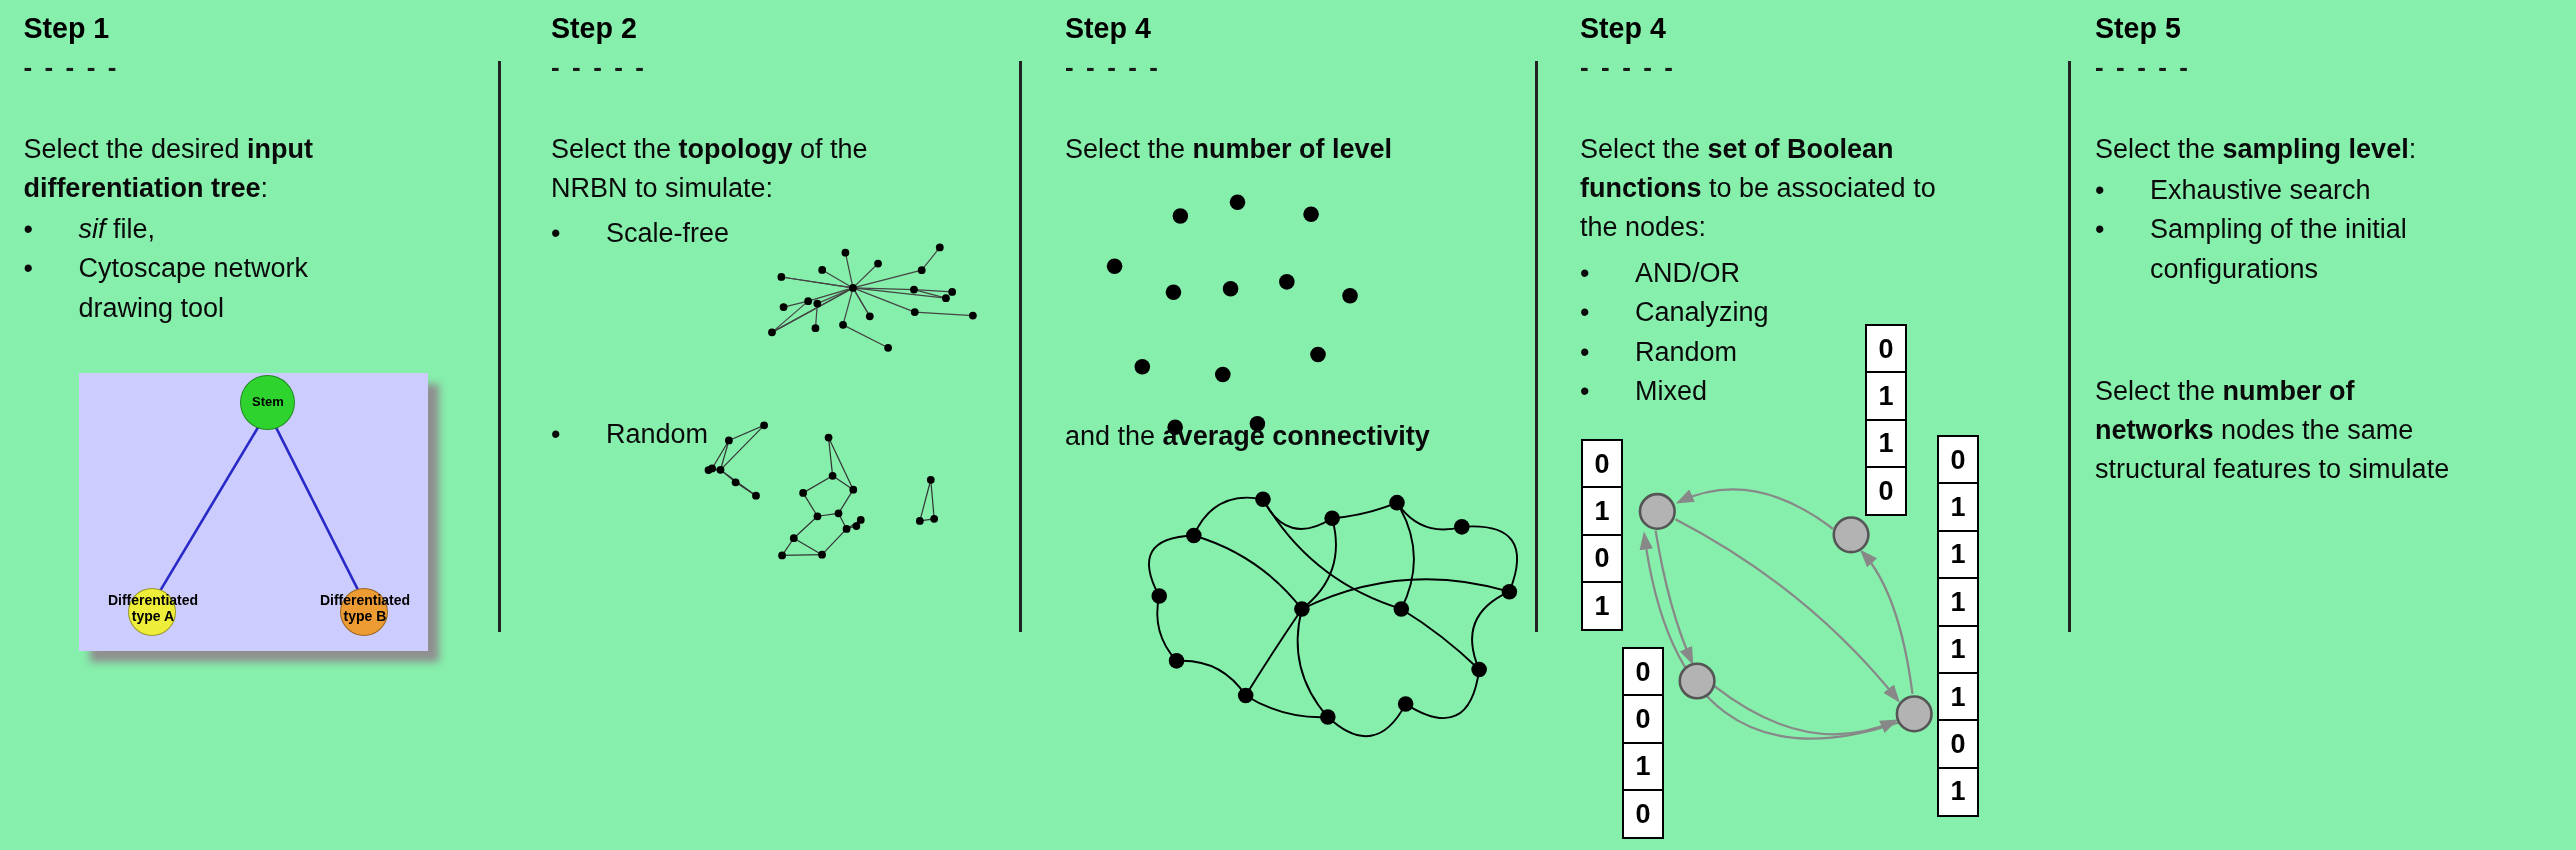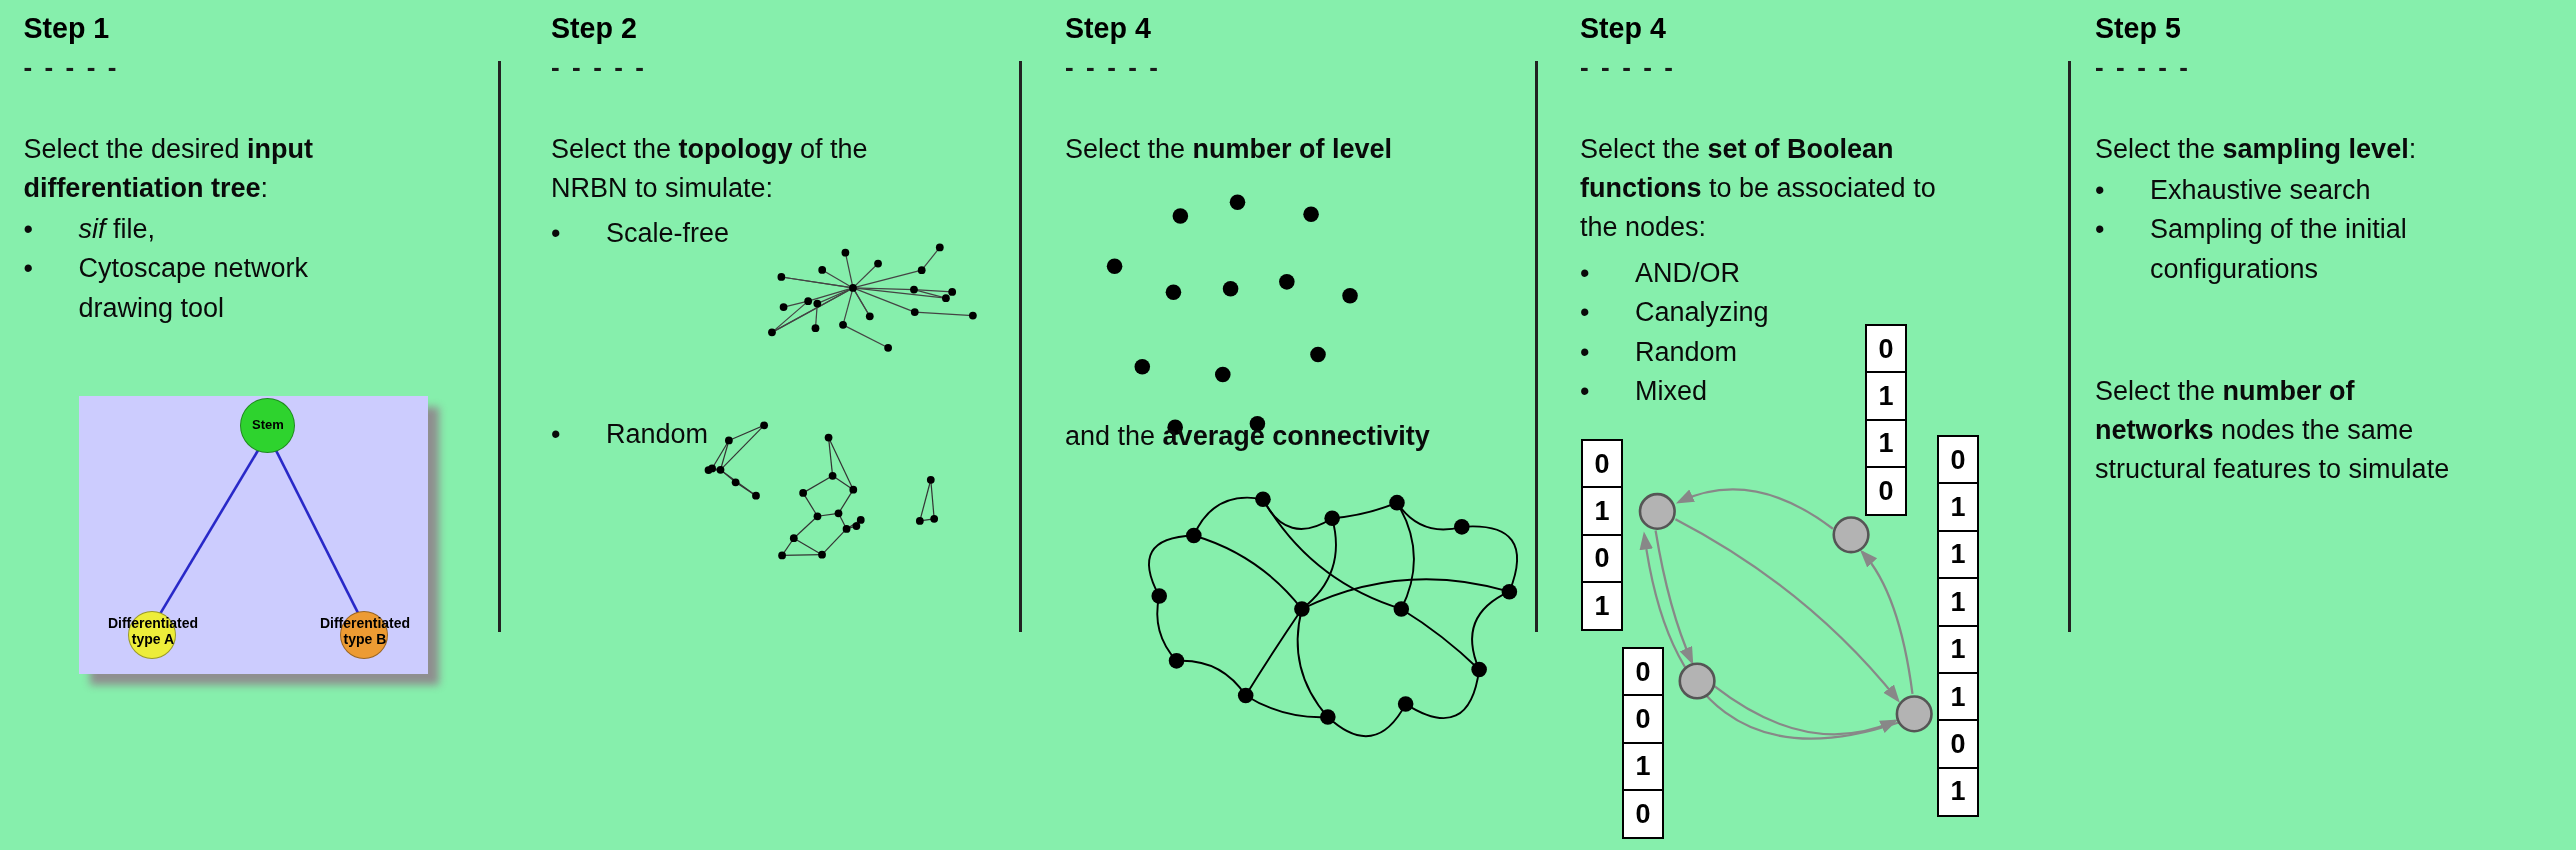--- a/index.html
+++ b/index.html
@@ -51,21 +51,21 @@
         <span class="mk">•</span>
         <span class="tx"><span class="italic">sif</span><span> file,</span></span>
       </li>
     <li>
         <span class="mk">•</span>
         <span class="tx"><span>Cytoscape network
 drawing tool</span></span>
       </li>
   </ul>
 
-  <div class="tree-box" style="background: rgb(204, 204, 254); margin-top: 23px;">
+  <div class="tree-box" style="background: rgb(204, 204, 254);">
     <svg class="tree-svg" width="349" height="278" viewBox="0 0 403 321">
       <line class="tree-edge" x1="218" y1="44" x2="85" y2="266" stroke="#2929c8" stroke-width="3"></line>
       <line class="tree-edge" x1="218" y1="44" x2="330" y2="266" stroke="#2929c8" stroke-width="3"></line>
     </svg>
     <div class="tnode" id="stem-node" style="left: 161px; top: 1.7px; width: 55px; height: 55px; background: rgb(46, 211, 46);"></div>
     <div class="tnode" id="type-a-node" style="left: 49px; top: 215px; width: 48px; height: 48px; background: rgb(237, 237, 58);"></div>
     <div class="tnode" id="type-b-node" style="left: 261px; top: 215px; width: 48px; height: 48px; background: rgb(237, 155, 51);"></div>
     <div class="tlabel" style="left:189px;top:29px;font-size:13px">Stem</div>
     <div class="tlabel" style="left:74px;top:236px;font-size:14px">Differentiated
 type A</div>

